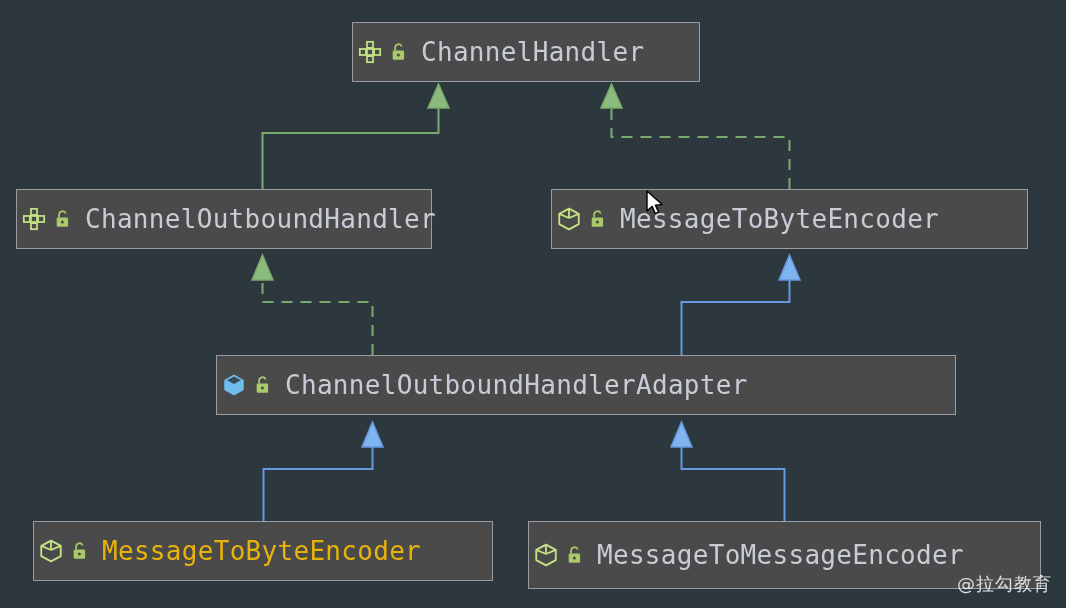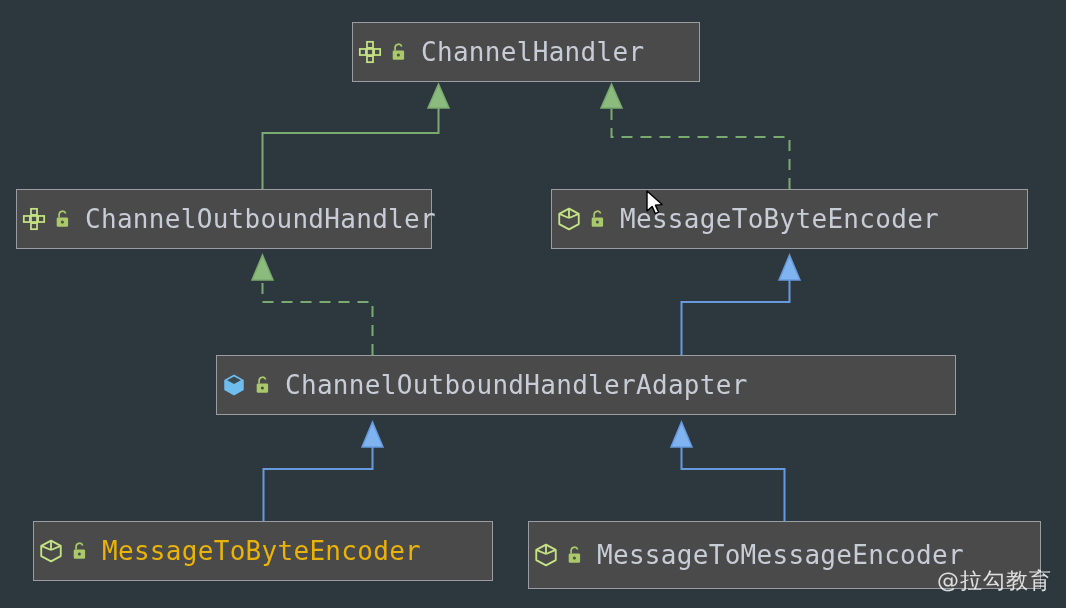--- a/index.html
+++ b/index.html
@@ -55,21 +55,21 @@
     font-size: 26px;
     letter-spacing: 0.3px;
     color: #c7ccd6;
     line-height: 1;
   }
   #watermark {
     position: absolute;
     right: 14px;
     bottom: 12px;
     font-family: "DejaVu Sans", "Liberation Sans", sans-serif;
-    font-size: 22px;
+    font-size: 18px;
     color: rgba(255,255,255,0.82);
     letter-spacing: 1px;
     pointer-events: none;
   }
   #cursor {
     position: absolute;
     width: 20px;
     height: 28px;
     pointer-events: none;
   }

